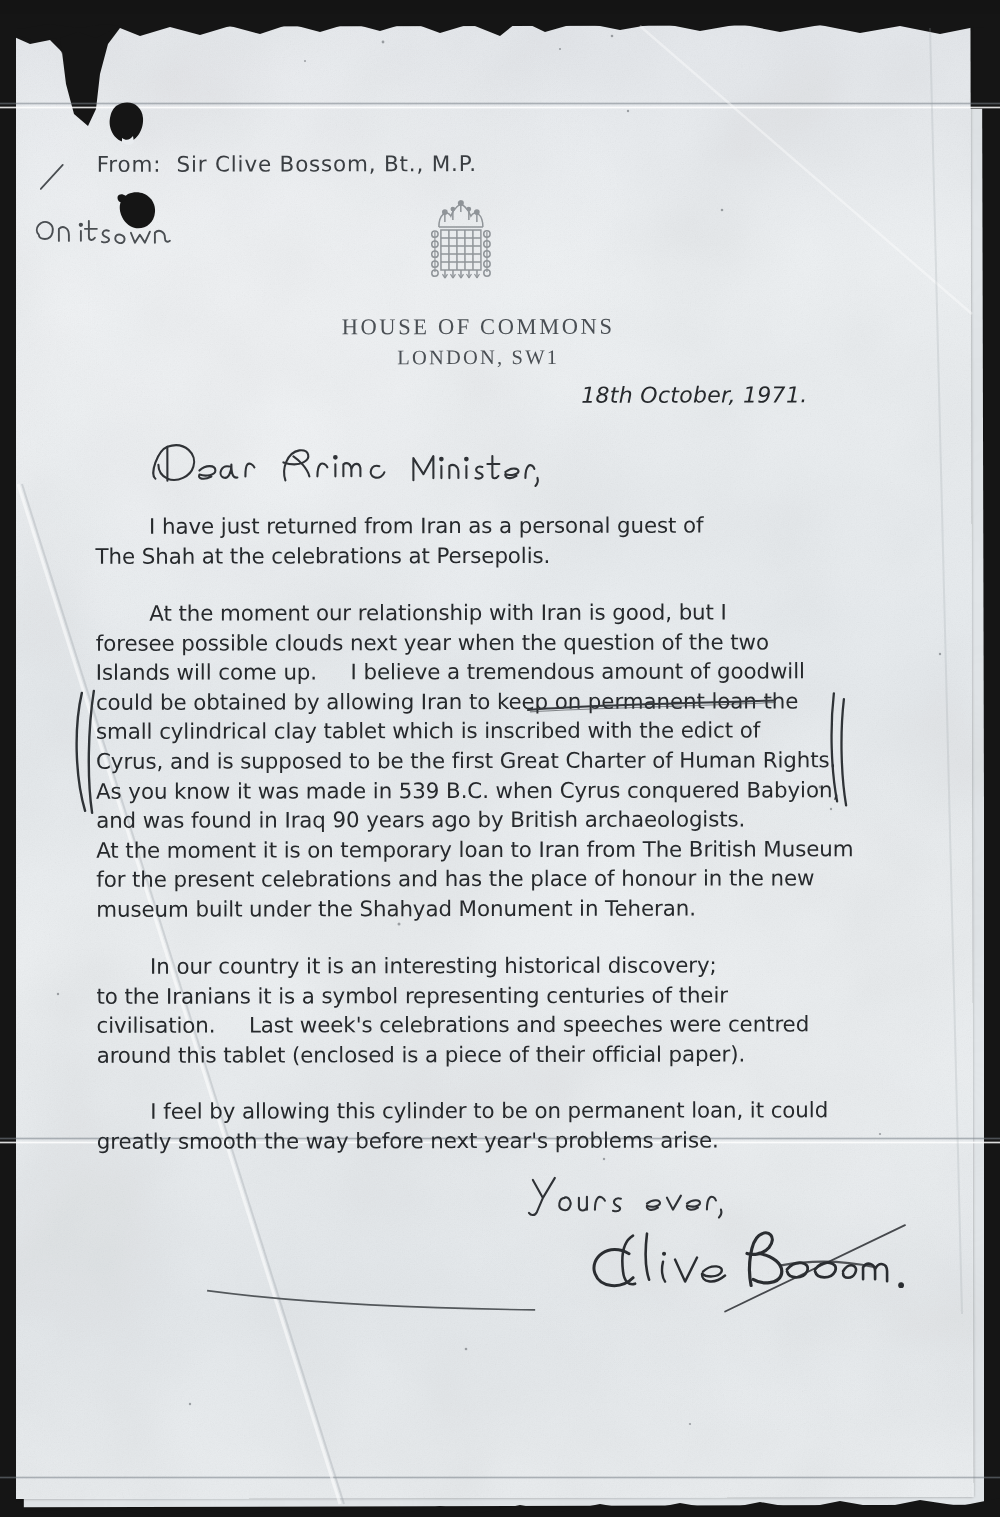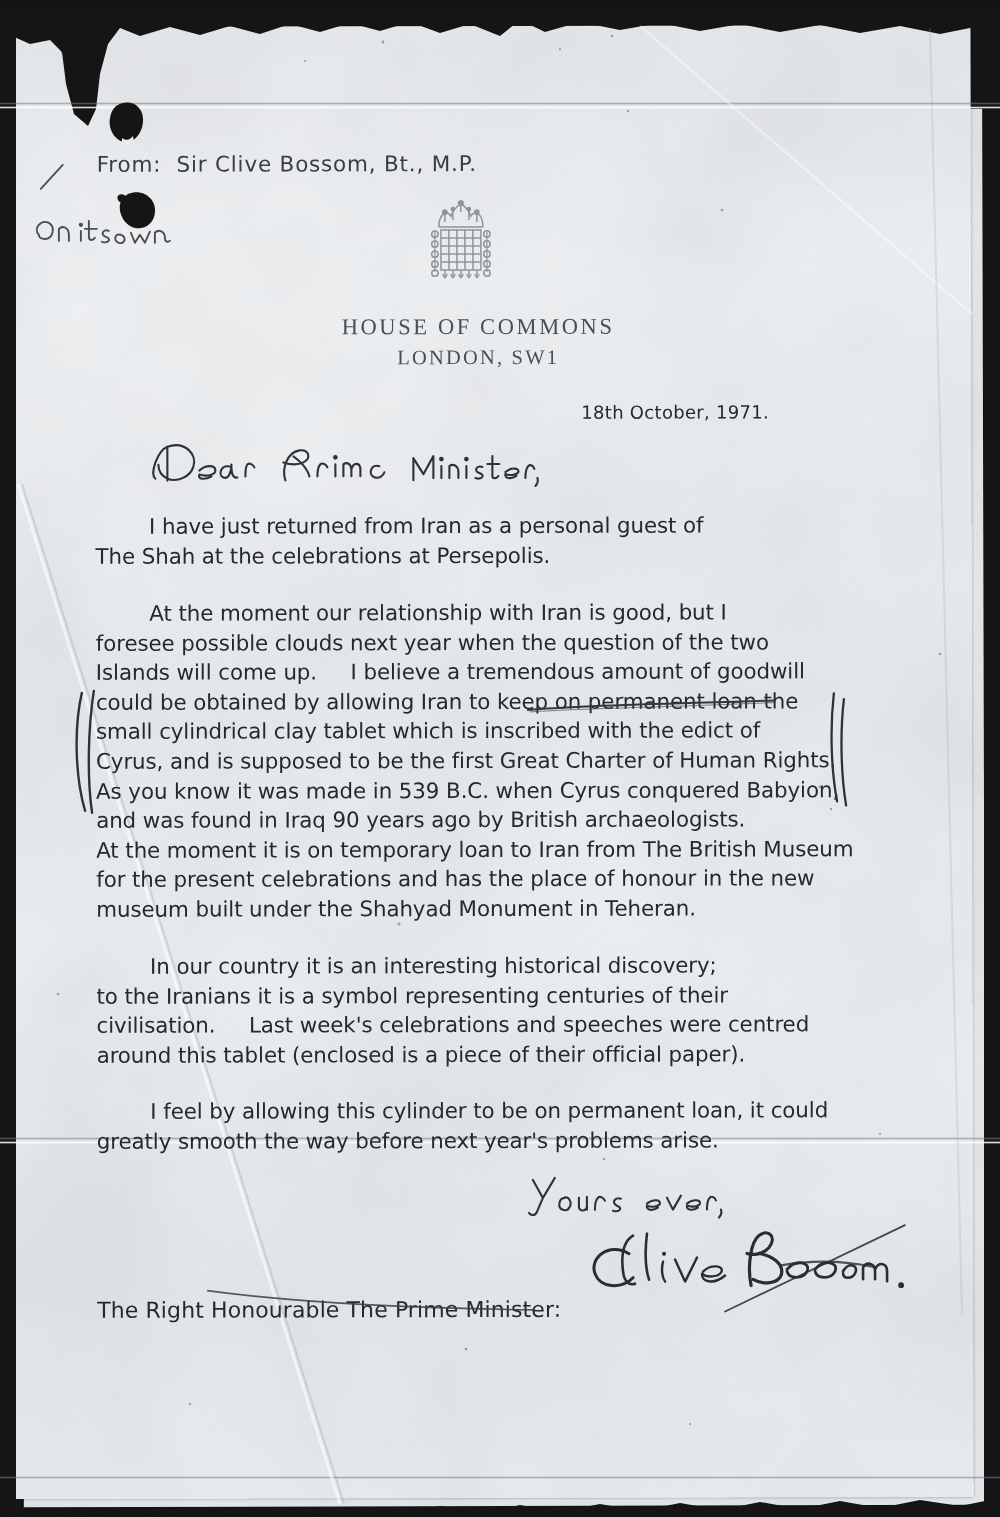--- a/index.html
+++ b/index.html
@@ -138,23 +138,24 @@
   }
   #lh-london {
     left: -14px;
     top: 320px;
     font-size: 20.5px;
     letter-spacing: 2.2px;
   }
 
   #date-line {
     left: 568px;
-    top: 377px;
-    font-size: 18px;
+    top: 358px;
+    font-size: 22px;
     letter-spacing: .3px;
+    font-style: italic;
   }
 
   .para {
     left: 82px;
     font-size: 21.4px;
     line-height: 29.6px;
   }
 
   #p1 { top: 486px; }
   #p2 { top: 573px; }
@@ -419,21 +420,20 @@
         <path d="M240,54 C248,44 264,46 260,56 C256,64 242,64 240,56" stroke-width="2.8"></path>
         <path d="M268,56 C274,46 284,50 280,58 C277,64 268,64 268,58" stroke-width="2.6"></path>
         <path d="M288,64 L288,52 C292,46 300,48 300,56 L300,64 L300,54 C304,46 312,48 312,56 L312,66" stroke-width="2.6"></path>
 
         <path d="M206,50 C240,44 272,46 300,52" stroke-width="2.2" opacity=".8"></path>
 
         <circle cx="326" cy="70" r="2.4" fill="#2a2d31"></circle>
       </g>
     </svg>
 
-    <div class="typed" id="addressee">The Right Honourable The Prime Minister:</div>
 
     <svg class="penmark" style="left:190px;top:1258px;width:400px;height:40px;" viewBox="0 0 400 40">
       <path d="M2,6 C90,18 200,24 330,26" stroke="#3a3e42" stroke-width="1.7" fill="none" opacity=".85"></path>
     </svg>
 
     <svg class="hand" style="left:14px;top:178px;width:150px;height:56px;" viewBox="0 0 150 56">
       <g fill="none" stroke="#4a4e52" stroke-width="1.9" stroke-linecap="round" stroke-linejoin="round">
 
         <path d="M12,30 C6,24 14,14 22,18 C29,22 26,34 18,34 C14,34 12,32 12,30"></path>
 

